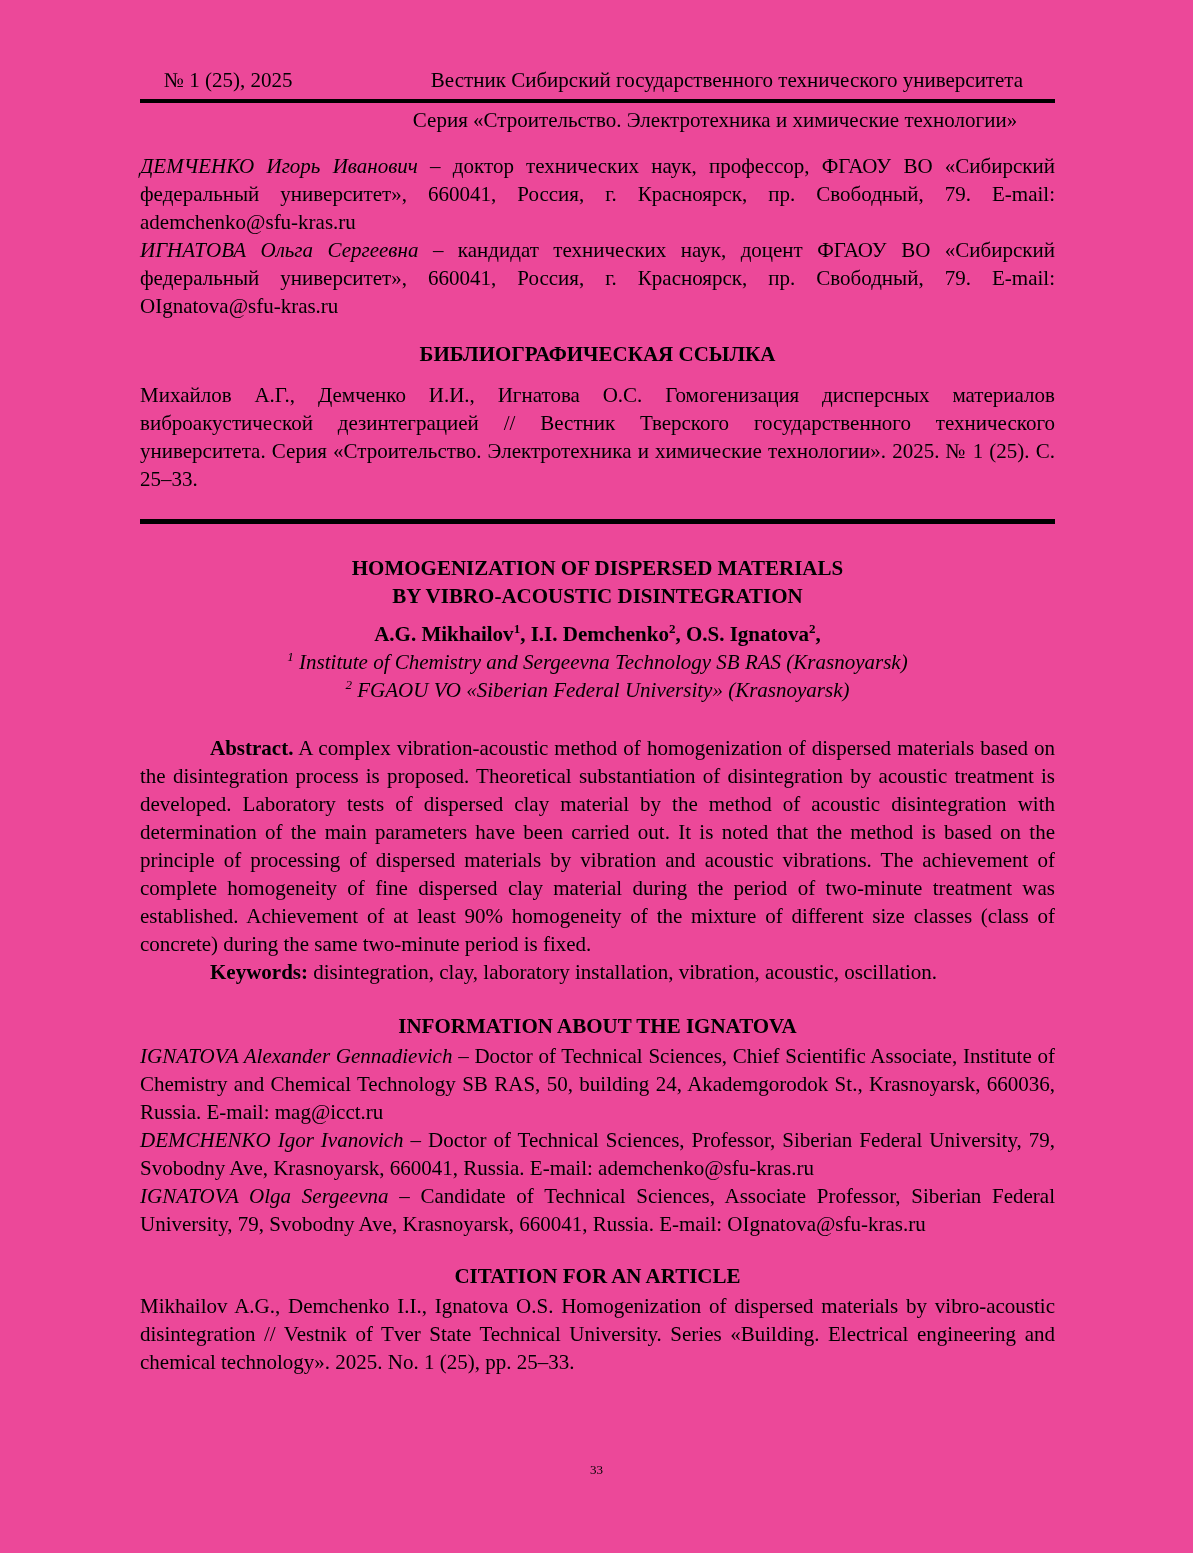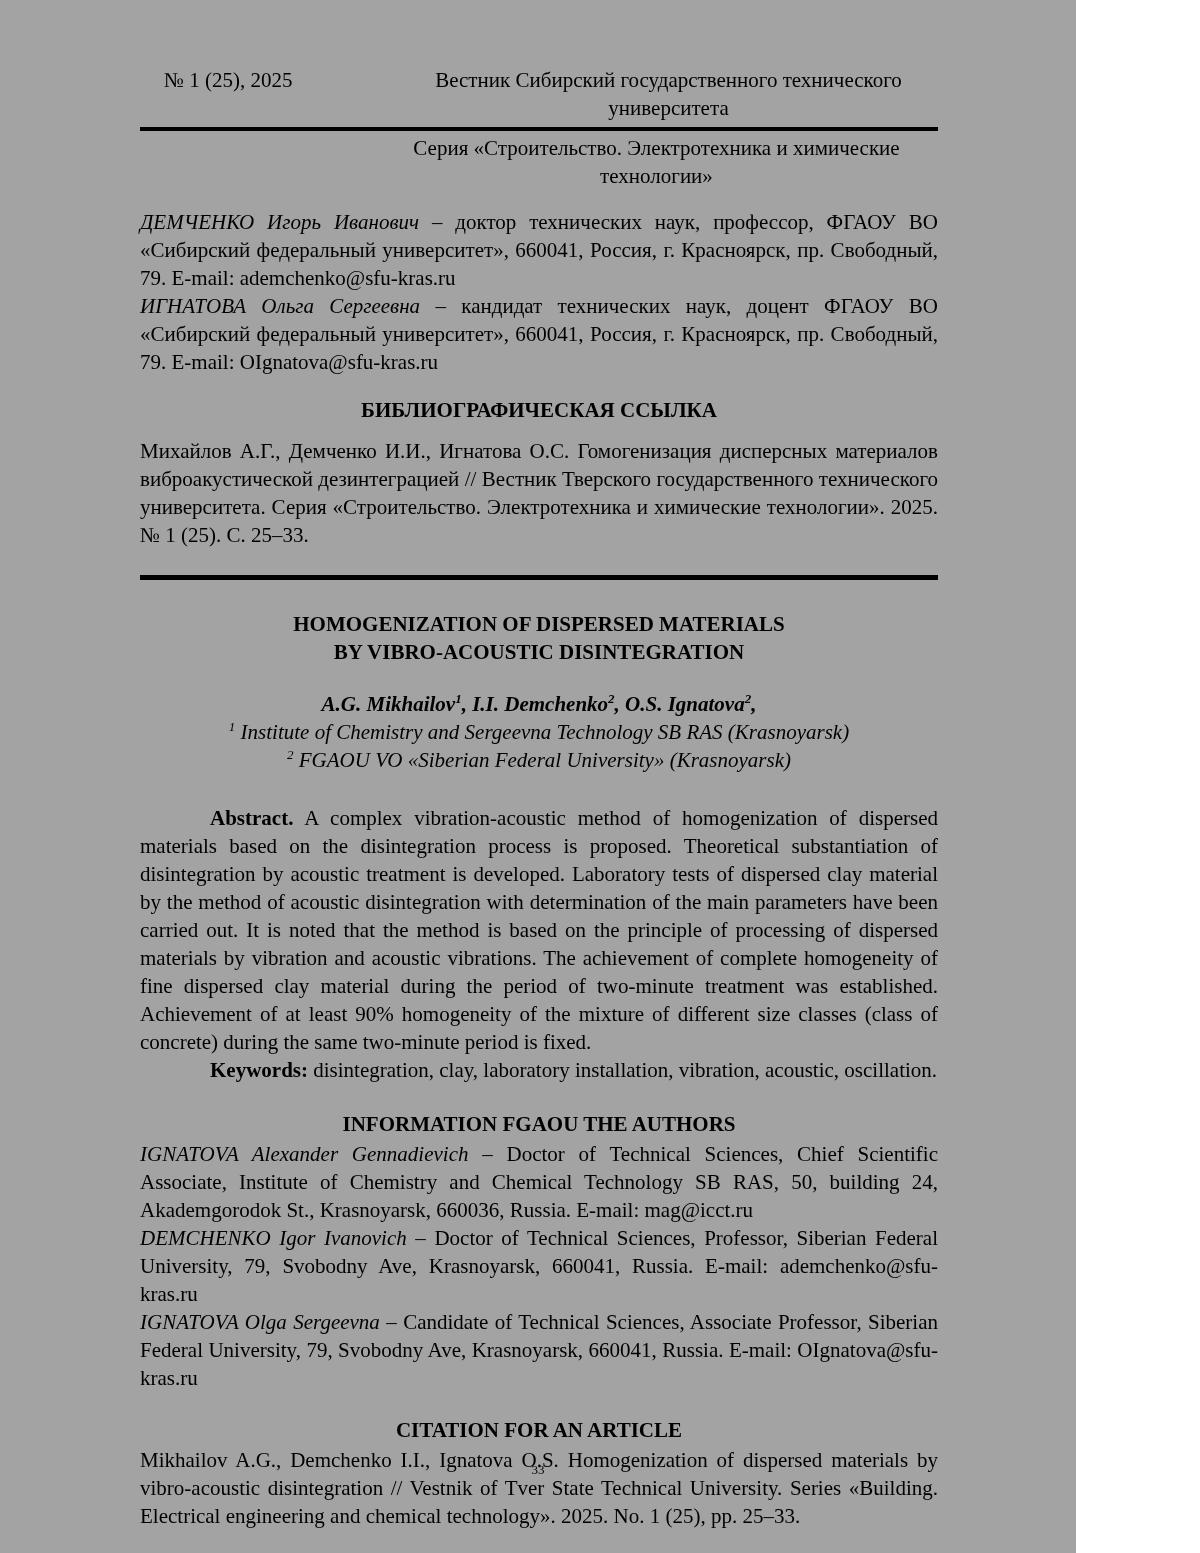--- a/index.html
+++ b/index.html
@@ -1,20 +1,20 @@
 <!DOCTYPE html>
 <html><head>
 <meta charset="utf-8">
 <style>
   html, body { margin: 0; padding: 0; background: #ffffff; }
   .page {
     position: relative;
-    width: 1076px;
+    width: 1193px;
     height: 1553px;
-    background: #a3a3a3;
+    background: #ec4899;
     color: #000000;
     font-family: "Liberation Serif", "DejaVu Serif", serif;
     font-size: 21px;
     line-height: 28px;
     overflow: hidden;
   }
   h1, h2, p { margin: 0; padding: 0; font-size: inherit; font-weight: normal; }
   .content { position: absolute; left: 140px; right: 138px; top: 66px; }
 
   
@@ -31,21 +31,21 @@
   .heading { font-weight: bold; text-align: center; }
   .center { text-align: center; }
   sup { font-size: 0.62em; line-height: 0; }
 
   
   .ru-block { margin-top: 18px; }
   .bib-heading { margin-top: 20px; margin-bottom: 13px; }
   .rule-thick { height: 0; border-bottom: 5px solid #000; margin-top: 26px; }
   .article-title { margin-top: 30px; }
   .title-line { display: block; }
-  .authors-line { margin-top: 24px; font-weight: bold; font-style: italic; }
+  .authors-line { margin-top: 10px; font-weight: bold; }
   .affiliation { font-style: italic; }
   .abstract-block { margin-top: 30px; }
   .info-heading { margin-top: 26px; margin-bottom: 2px; }
   .citation-heading { margin-top: 24px; margin-bottom: 2px; }
   .italic { font-style: italic; }
   .bold { font-weight: bold; }
 
   
   .page-num {
     position: absolute;
@@ -96,21 +96,21 @@
       <p class="center affiliation"><sup>1</sup><span> Institute of Chemistry and Sergeevna Technology SB RAS (Krasnoyarsk)</span></p>
       <p class="center affiliation"><sup>2</sup><span> FGAOU VO «Siberian Federal University» (Krasnoyarsk)</span></p>
 
       <div class="abstract-block">
         <p class="para indent"><b class="bold">Abstract.</b><span> A complex vibration-acoustic method of homogenization of dispersed materials based on the disintegration process is proposed. Theoretical substantiation of disintegration by acoustic treatment is developed. Laboratory tests of dispersed clay material by the method of acoustic disintegration with determination of the main parameters have been carried out. It is noted that the method is based on the principle of processing of dispersed materials by vibration and acoustic vibrations. The achievement of complete homogeneity of fine dispersed clay material during the period of two-minute treatment was established. Achievement of at least 90% homogeneity of the mixture of different size classes (class of concrete) during the same two-minute period is fixed.</span></p>
         <p class="para indent"><b class="bold">Keywords:</b><span> disintegration, clay, laboratory installation, vibration, acoustic, oscillation.</span></p>
       </div>
     </section>
 
     <section>
-      <h2 class="heading info-heading">INFORMATION FGAOU THE AUTHORS</h2>
+      <h2 class="heading info-heading">INFORMATION ABOUT THE IGNATOVA</h2>
       <p class="para"><i class="italic">IGNATOVA Alexander Gennadievich</i><span> – Doctor of Technical Sciences, Chief Scientific Associate, Institute of Chemistry and Chemical Technology SB RAS, 50, building 24, Akademgorodok St., Krasnoyarsk, 660036, Russia. E-mail: mag@icct.ru</span></p>
       <p class="para"><i class="italic">DEMCHENKO Igor Ivanovich</i><span> – Doctor of Technical Sciences, Professor, Siberian Federal University, 79, Svobodny Ave, Krasnoyarsk, 660041, Russia. E-mail: ademchenko@sfu-kras.ru</span></p>
       <p class="para"><i class="italic">IGNATOVA Olga Sergeevna</i><span> – Candidate of Technical Sciences, Associate Professor, Siberian Federal University, 79, Svobodny Ave, Krasnoyarsk, 660041, Russia. E-mail: OIgnatova@sfu-kras.ru</span></p>
     </section>
 
     <section>
       <h2 class="heading citation-heading">CITATION FOR AN ARTICLE</h2>
       <p class="para">Mikhailov A.G., Demchenko I.I., Ignatova O.S. Homogenization of dispersed materials by vibro-acoustic disintegration // Vestnik of Tver State Technical University. Series «Building. Electrical engineering and chemical technology». 2025. No. 1 (25), pp. 25–33.</p>
     </section>
 

